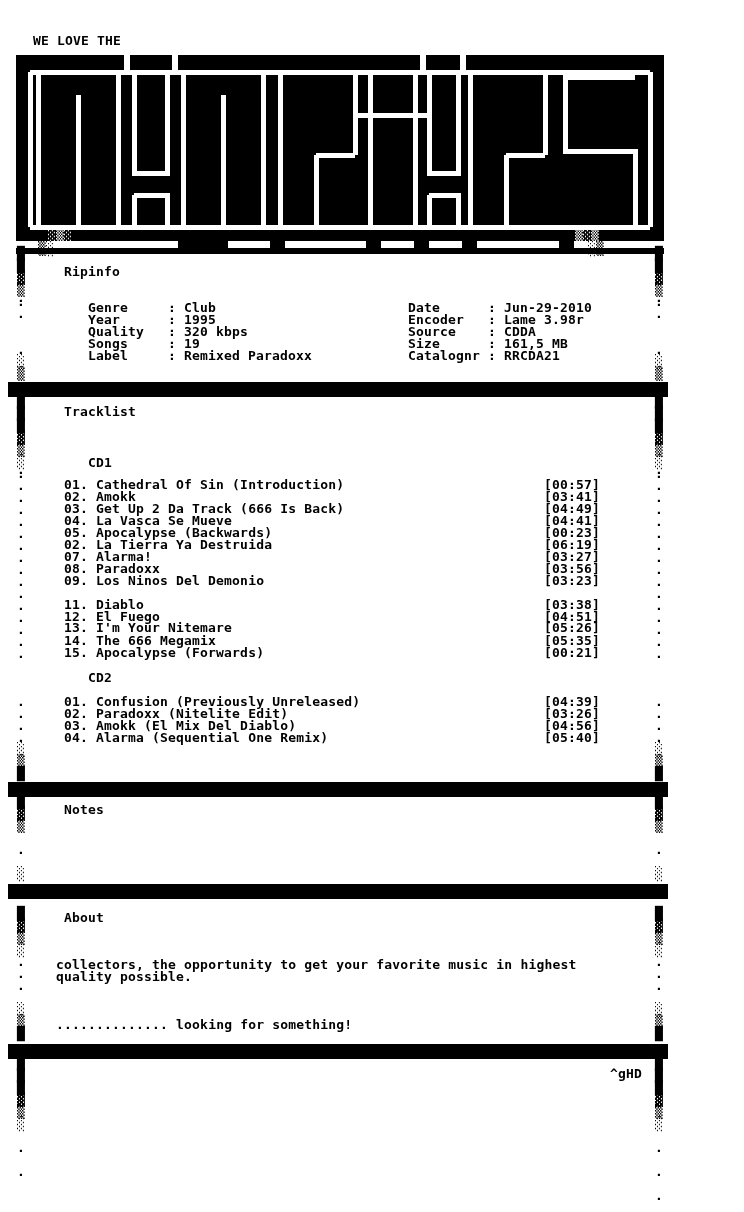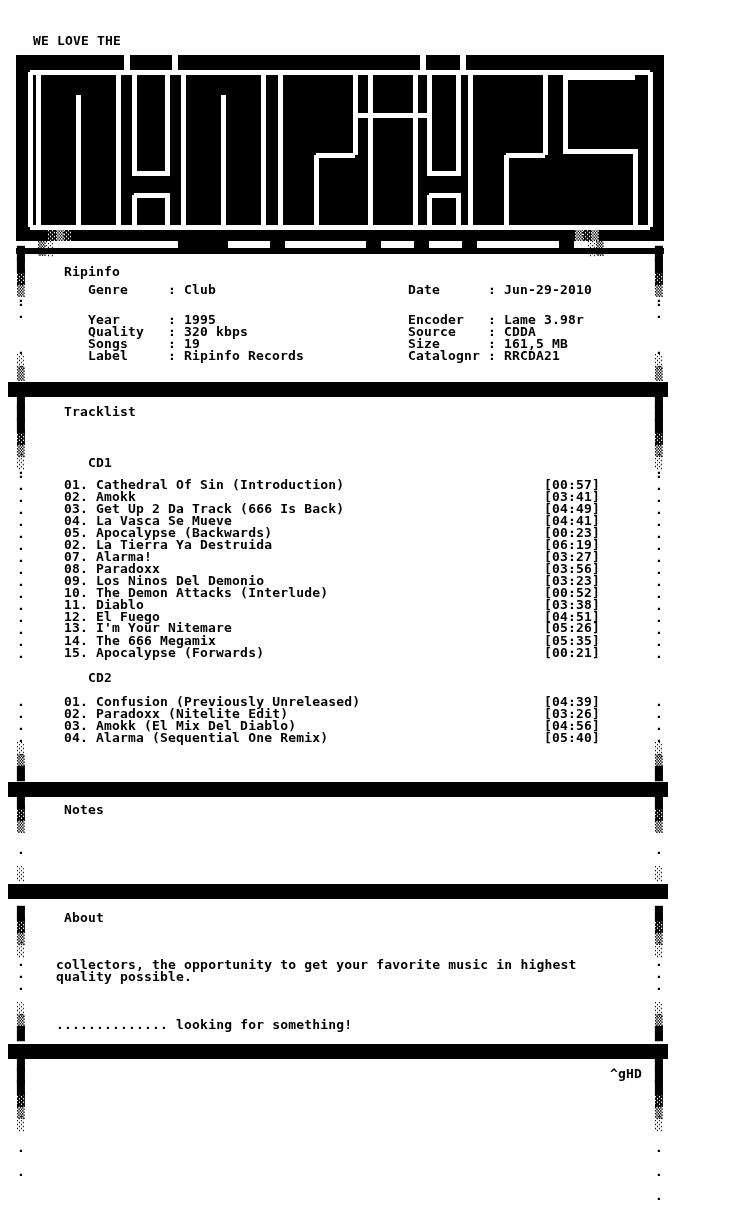--- a/index.html
+++ b/index.html
@@ -93,21 +93,21 @@
 ▒
 :
 .
  
  
 .
 ░
 ▒</div>
   <div class="t sect" style="top:266px">Ripinfo</div>
 
-  <div class="row" style="top:284px">
+  <div class="row" style="top:302px">
     <span class="l1">Genre</span>
       <span class="l2">:</span>
       <span class="l3">Club</span>
     <span class="r1">Date</span>
       <span class="r2">:</span>
       <span class="r3">Jun-29-2010</span>
   </div>
   <div class="row" style="top:314px">
     <span class="l1">Year</span>
       <span class="l2">:</span>
@@ -128,21 +128,21 @@
     <span class="l1">Songs</span>
       <span class="l2">:</span>
       <span class="l3">19</span>
     <span class="r1">Size</span>
       <span class="r2">:</span>
       <span class="r3">161,5 MB</span>
   </div>
   <div class="row" style="top:350px">
     <span class="l1">Label</span>
       <span class="l2">:</span>
-      <span class="l3">Ripinfo Records</span>
+      <span class="l3">Remixed Paradoxx</span>
     <span class="r1">Catalognr</span>
       <span class="r2">:</span>
       <span class="r3">RRCDA21</span>
   </div>
 
   <div class="bar" style="left:8px;top:382px;width:660px;height:15px"></div>
 
   <div class="vcol" style="left:16px;top:396px">█
 █
 █
@@ -247,25 +247,20 @@
     </div>
   <div class="row" style="top:563px">
       <span class="tno">08.</span>
       <span class="tname">Paradoxx</span>
       <span class="ttime">[03:56]</span>
     </div>
   <div class="row" style="top:575px">
       <span class="tno">09.</span>
       <span class="tname">Los Ninos Del Demonio</span>
       <span class="ttime">[03:23]</span>
-    </div>
-  <div class="row" style="top:587px">
-      <span class="tno">10.</span>
-      <span class="tname">The Demon Attacks (Interlude)</span>
-      <span class="ttime">[00:52]</span>
     </div>
   <div class="row" style="top:599px">
       <span class="tno">11.</span>
       <span class="tname">Diablo</span>
       <span class="ttime">[03:38]</span>
     </div>
   <div class="row" style="top:611px">
       <span class="tno">12.</span>
       <span class="tname">El Fuego</span>
       <span class="ttime">[04:51]</span>

